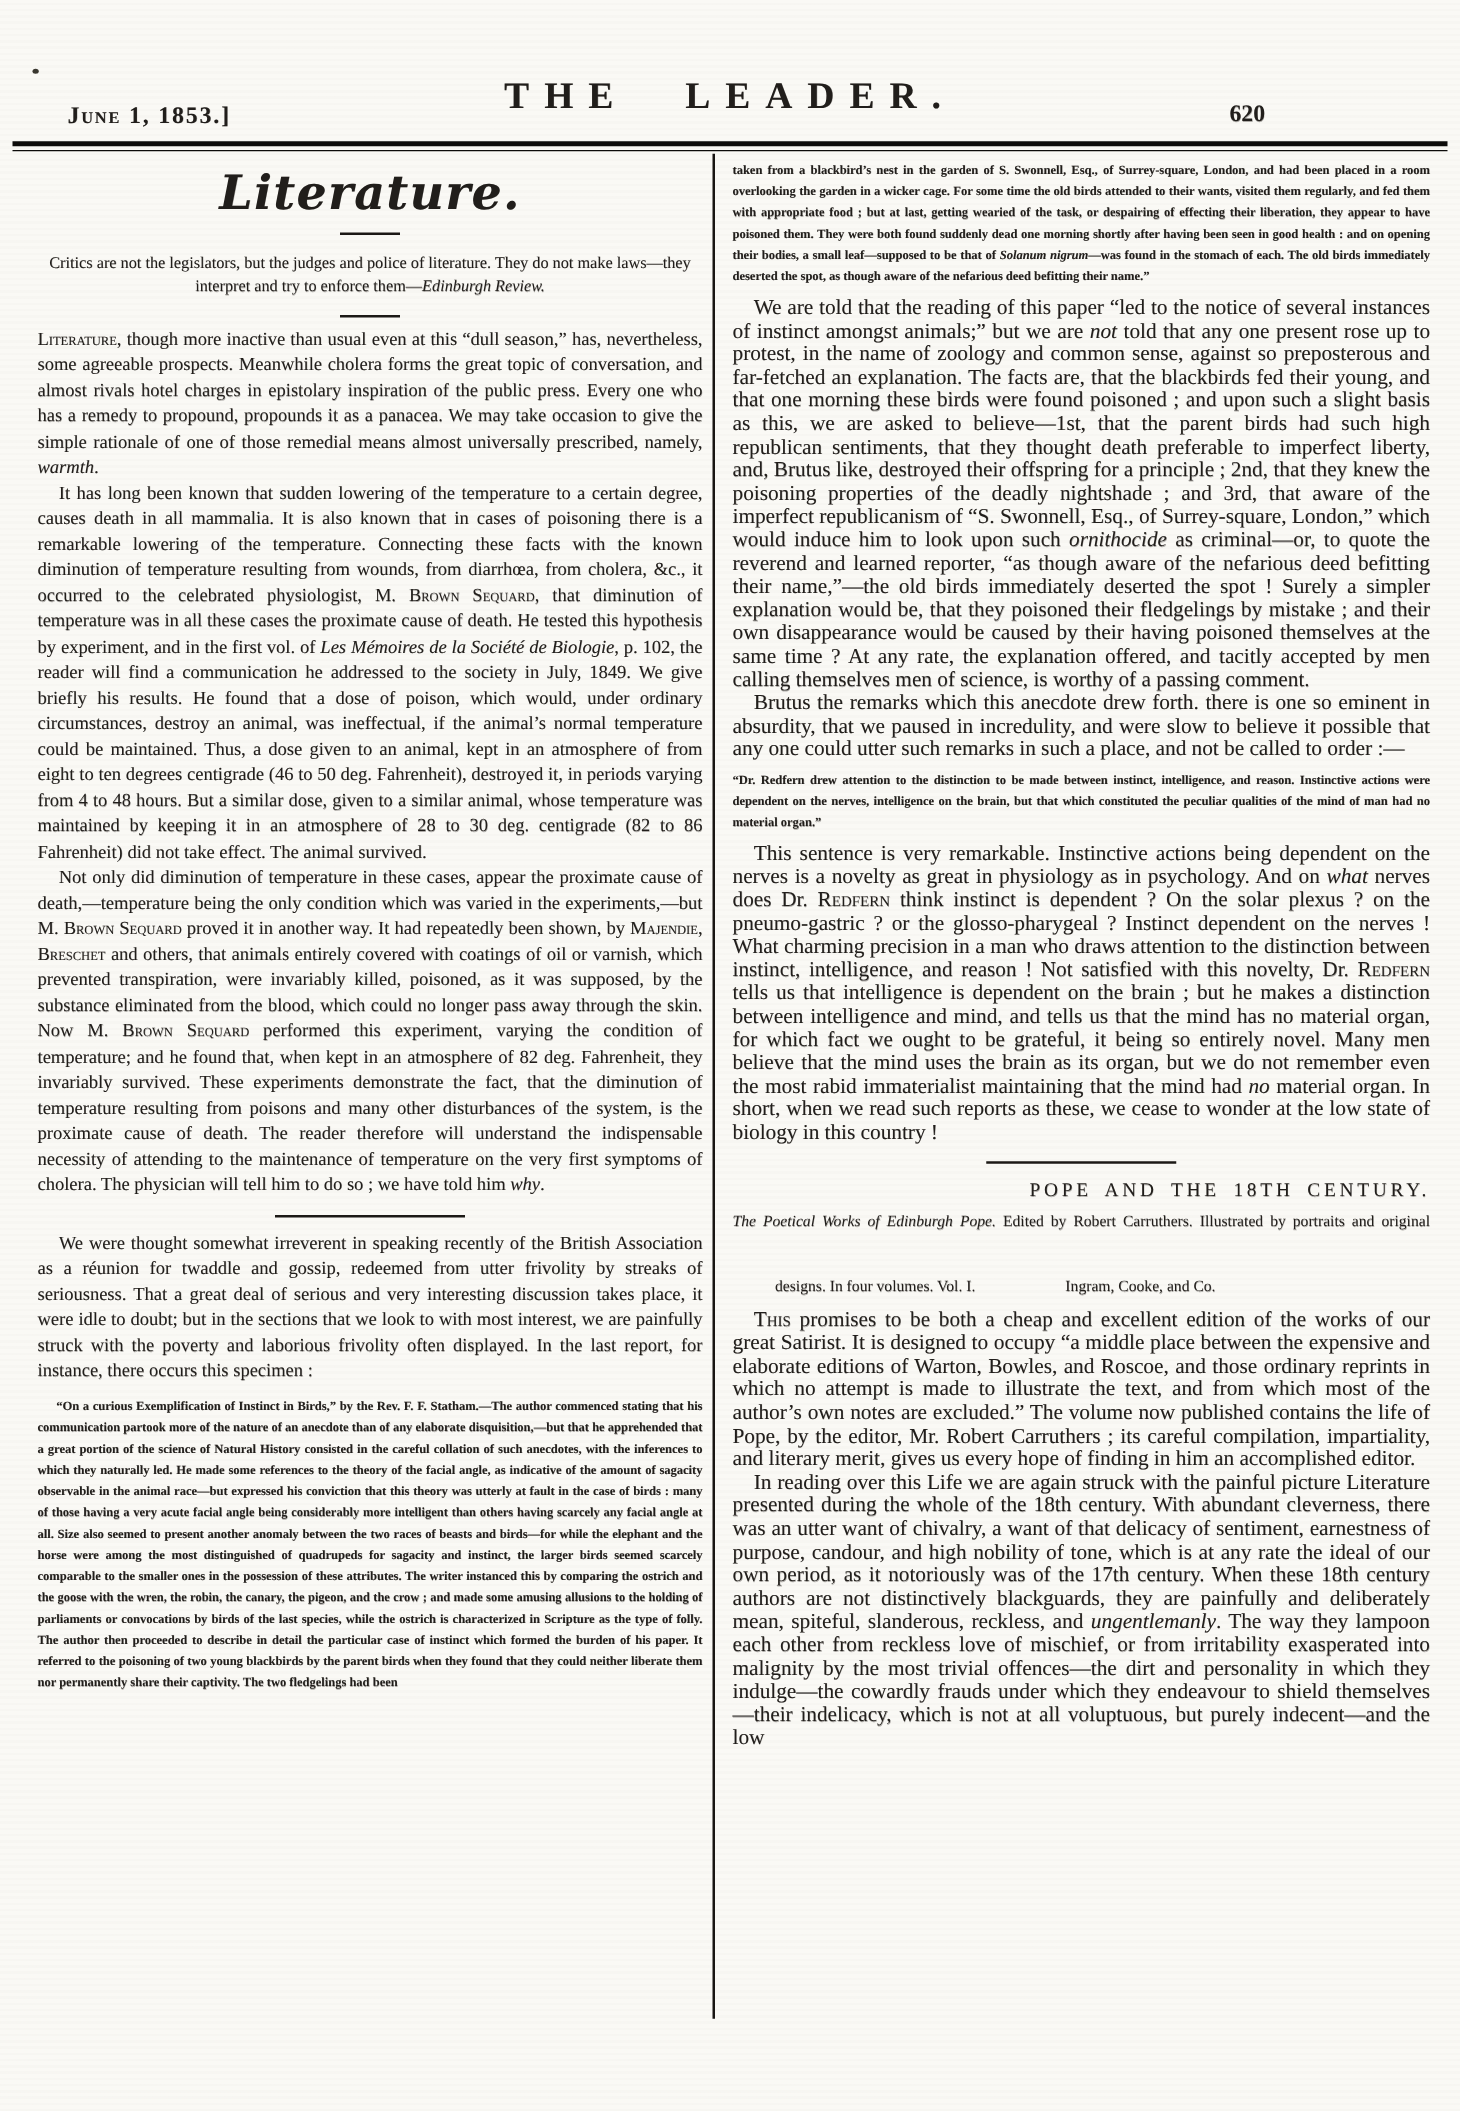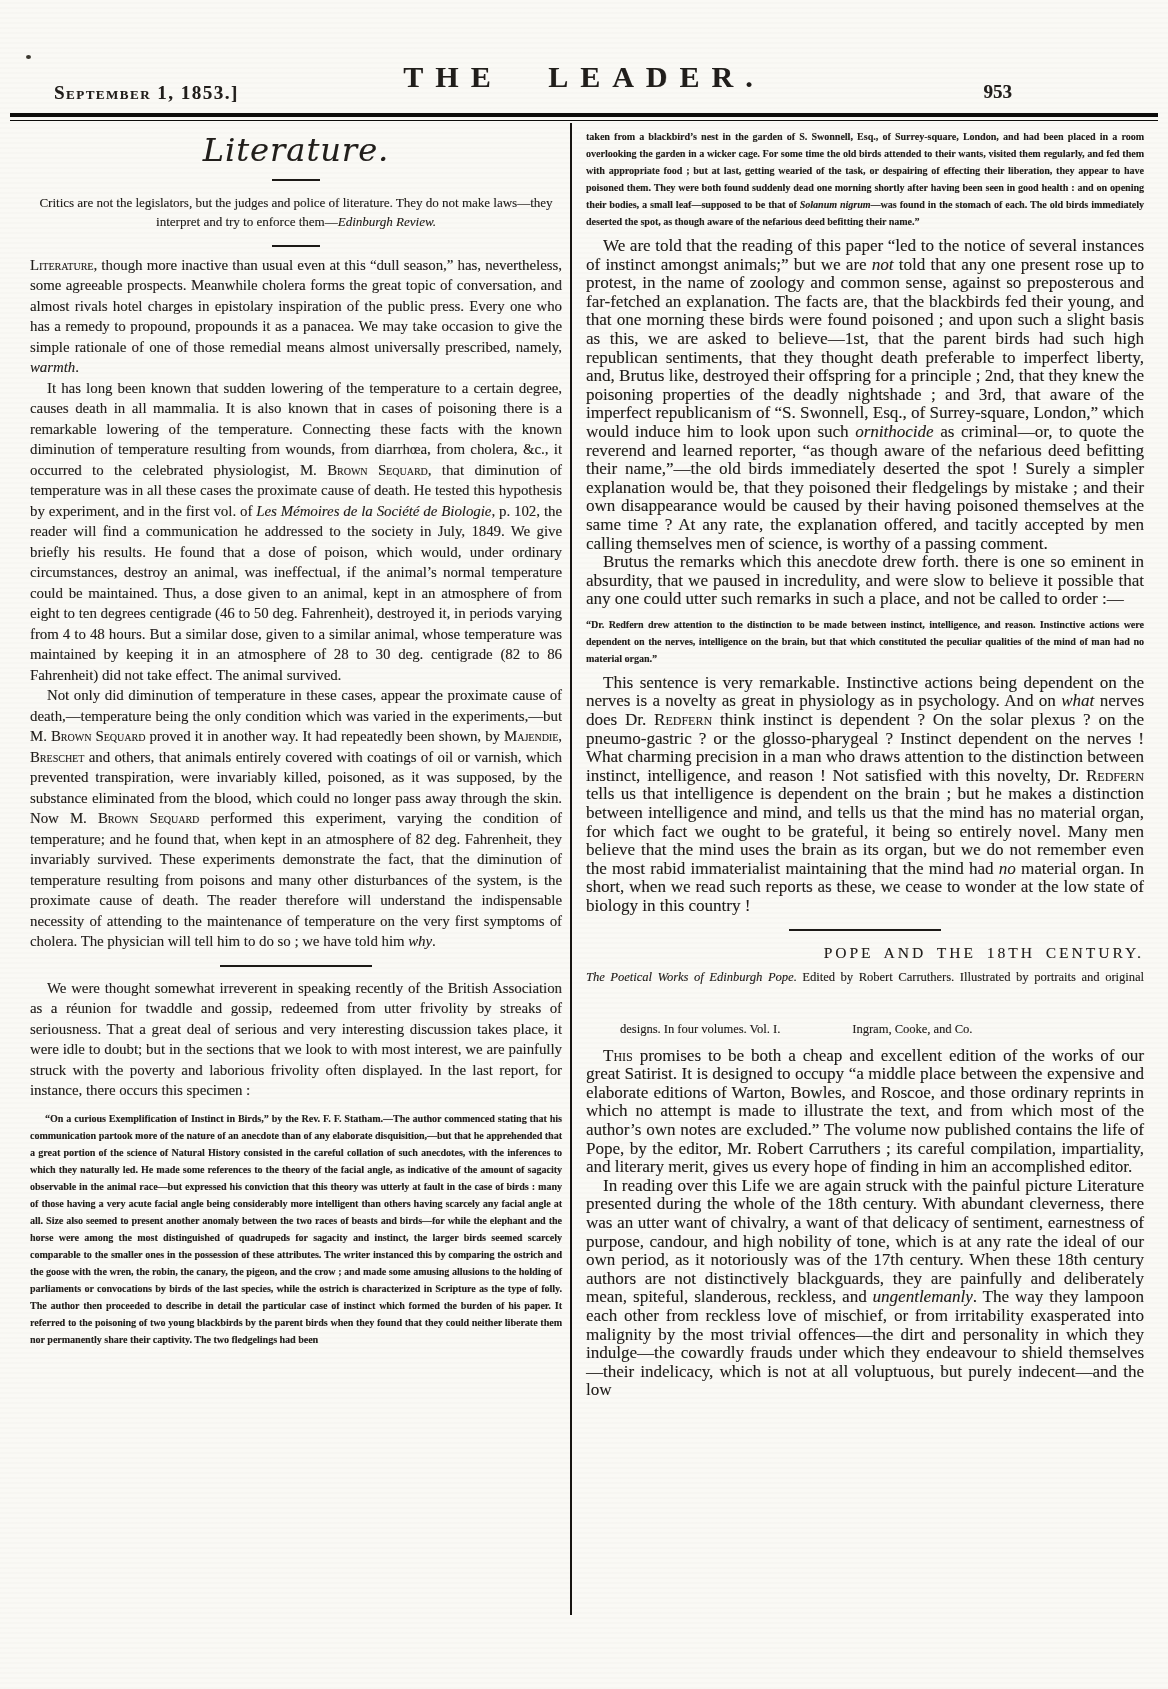--- a/index.html
+++ b/index.html
@@ -35,22 +35,22 @@
 
   
   .columns { position:relative; display:flex; align-items:flex-start; padding:4px 20px 0 30px; }
   .divider { position:absolute; left:570px; top:2px; width:2px; height:1492px; background:#181512; }
   .col-left  { width:532px; }
   .col-right { width:558px; margin-left:24px; }
 
   
   .section-title {
     text-align:center; margin-top:6px;
-    font-family:"DejaVu Serif", serif; font-weight:normal; font-style:italic;
-    font-size:32px; letter-spacing:1px;
+    font-family:"DejaVu Serif", serif; font-weight:bold; font-style:italic;
+    font-size:38px; letter-spacing:1px;
   }
   .rule-xs { width:48px;  margin:10px auto 8px;  border:0; border-top:2px solid #1c1916; }
   .rule-sm { width:152px; margin:13px auto 11px; border:0; border-top:2px solid #1c1916; }
   .epigraph { font-size:13px; line-height:1.45; text-align:center; padding:0 4px; }
 
   .para { margin:0; text-align:justify; }
   .col-left .para { font-size:14.8px; line-height:20.5px; text-indent:17px; }
   .para.first { text-indent:0; }
   .extract { text-align:justify; font-size:10px; line-height:17px;font-weight:bold; }
   .col-left .extract { margin-top:9px; text-indent:15px; }
@@ -72,23 +72,23 @@
   .it { font-style:italic; }
   .sc { font-variant:small-caps; }
 </style>
 </head>
 <body>
 
 <div class="page">
   <div class="speck"></div>
 
   <div class="masthead">
-    <div class="masthead-date">September 1, 1853.]</div>
+    <div class="masthead-date">June 1, 1853.]</div>
     <div class="masthead-title">THE LEADER.</div>
-    <div class="masthead-page">953</div>
+    <div class="masthead-page">620</div>
   </div>
   <div class="double-rule"></div>
 
   <div class="columns">
     <div class="divider"></div>
 
     <div class="col-left">
       <div class="section-title">Literature.</div>
       <hr class="rule-xs">
       <p class="epigraph"><span>Critics are not the legislators, but the judges and police of literature.  They do not make laws—they interpret and try to enforce them—</span><span class="it">Edinburgh Review.</span></p>

